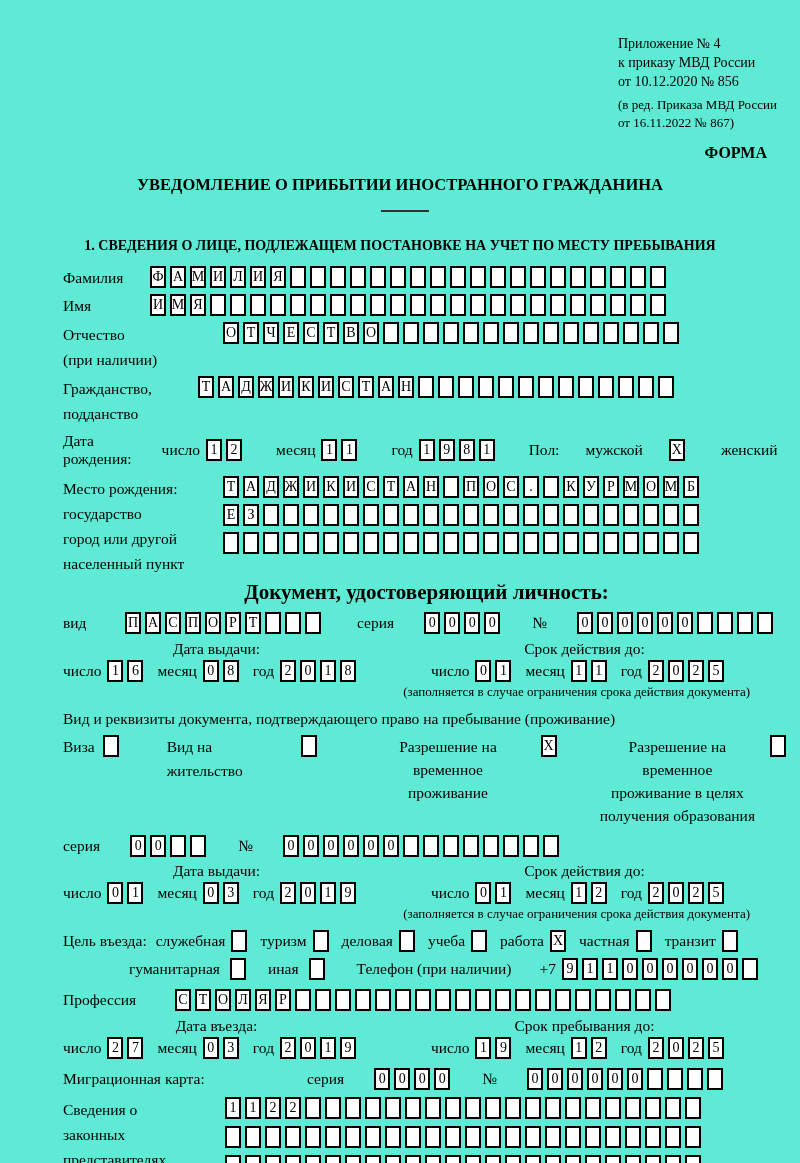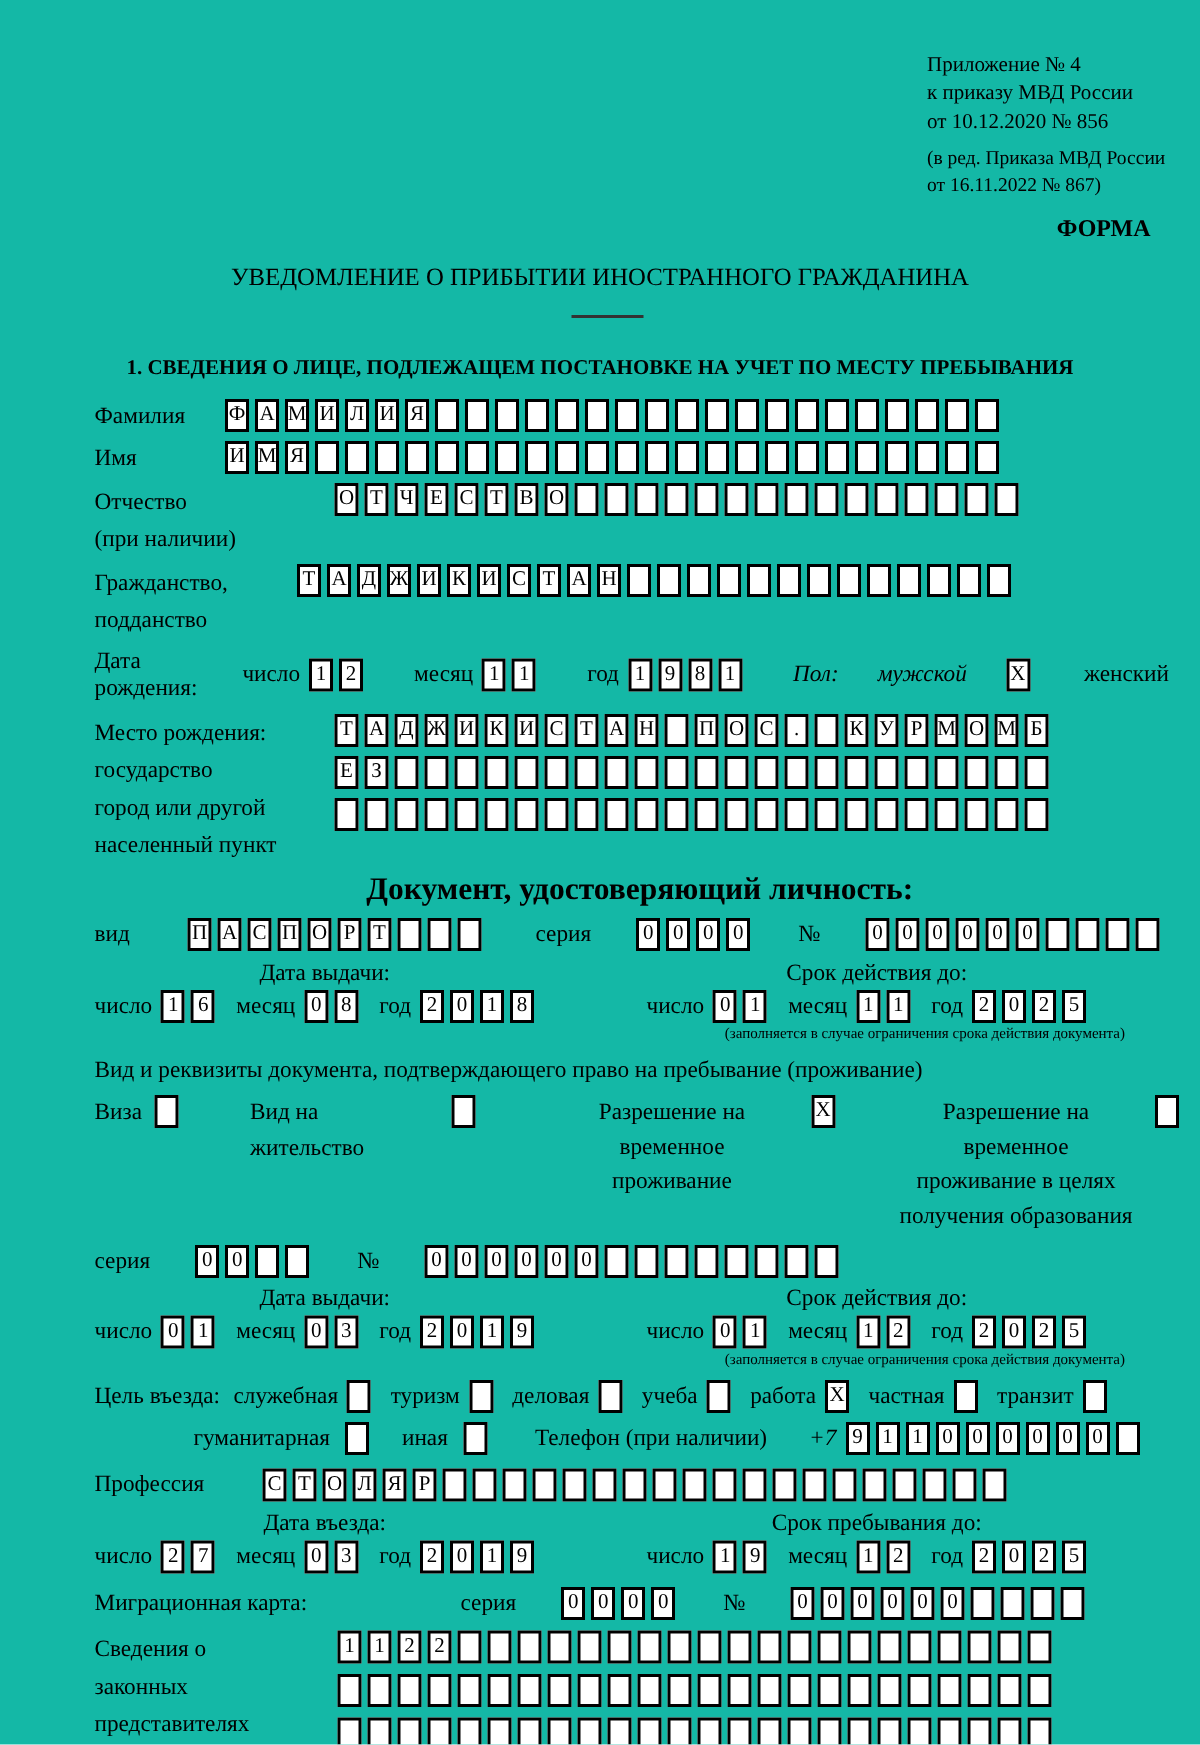--- a/index.html
+++ b/index.html
@@ -2,28 +2,28 @@
 <html><head>
 <meta charset="utf-8">
 <style>
   * { margin:0; padding:0; box-sizing:border-box; }
   html,body { background:#fff; }
   body {
     width:800px; height:1163px;
     font-family:"Liberation Serif","DejaVu Serif",serif;
     color:#000;
   }
-  .page { width:800px; height:1163px; padding-top:34px; overflow:hidden; background:#14b8a6; }
+  .page { width:800px; height:1163px; padding-top:34px; overflow:hidden; background:#5eead4; }
 
   .appendix { margin-left:618px; font-size:14px; line-height:19px; }
   .appendix .edition { margin-top:5px; font-size:13px; line-height:18px; }
 
   .form-label { text-align:right; padding-right:33px; font-weight:bold; font-size:16px; margin-top:12px; }
 
-  .title { text-align:center; font-weight:normal; font-size:16.5px; line-height:22px; margin-top:12px; }
+  .title { text-align:center; font-weight:bold; font-size:16.5px; line-height:22px; margin-top:12px; }
   .title-underline { display:inline-block; width:48px; border-bottom:2.5px solid #333; margin-left:10px; vertical-align:baseline; }
 
   .sec-heading { text-align:center; font-weight:bold; font-size:14px; margin-top:20px; }
 
   .content { padding-left:63px; padding-right:10px; margin-top:12px; font-size:15.5px; }
 
   .frow { display:flex; align-items:flex-start; margin-bottom:4px;gap:20px; }
   .vcenter { align-items:center; }
   .lbl { line-height:24px; flex:none; }
   .lbl-stack div { line-height:25px; }
@@ -37,29 +37,29 @@
 
   .w67 { width:67px; } .w140 { width:140px; } .w115 { width:115px; } .w42 { width:42px; }
   .w92 { width:92px; } .w152 { width:152px; } .w142 { width:142px; }
 
   .bp-rows .boxrow { margin-bottom:6px; }
 
   .doc-heading { text-align:center; font-weight:bold; font-size:21px; margin:2px 0 6px; }
 
   .dg { display:flex; align-items:center; margin-right:10px; }
   .dg .glbl { margin-right:6px; }
-  .mr6 { margin-right:6px;font-style:italic; } .mr10 { margin-right:10px; } .ml8 { margin-left:8px; }
+  .mr6 { margin-right:6px; } .mr10 { margin-right:10px; } .ml8 { margin-left:8px; }
   .ml12 { margin-left:12px; } .ml18 { margin-left:18px; } .ml28 { margin-left:28px; }
 
   .dates { margin-top:5px; }
   .dates-cols { display:flex; }
   .dtitle { text-align:center; margin-bottom:2px; }
   .dline { display:flex; align-items:center; }
   .dcol-right { margin-left:auto; margin-right:52px; }
-  .note { text-align:right; padding-right:40px; font-size:10px; margin-top:2px; }
+  .note { text-align:right; padding-right:40px; font-size:13px; margin-top:2px; }
 
   .intro { line-height:25px; margin-top:6px; }
 
   .res-opts { display:flex; align-items:flex-start; margin-top:4px; margin-bottom:8px;gap:16px; }
   .opt { display:flex; align-items:flex-start; }
   .opt .olbl { line-height:24px; margin-right:8px; }
   .opt-center { text-align:center; line-height:23px; margin-right:10px; }
 
   .purpose1 { display:flex; align-items:center; margin-top:8px; }
   .purpose1 .opt { align-items:center; margin-left:9px; }

